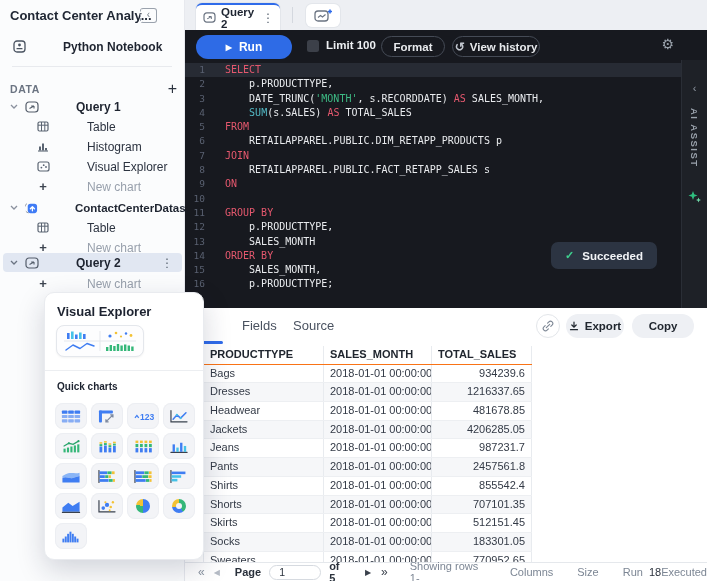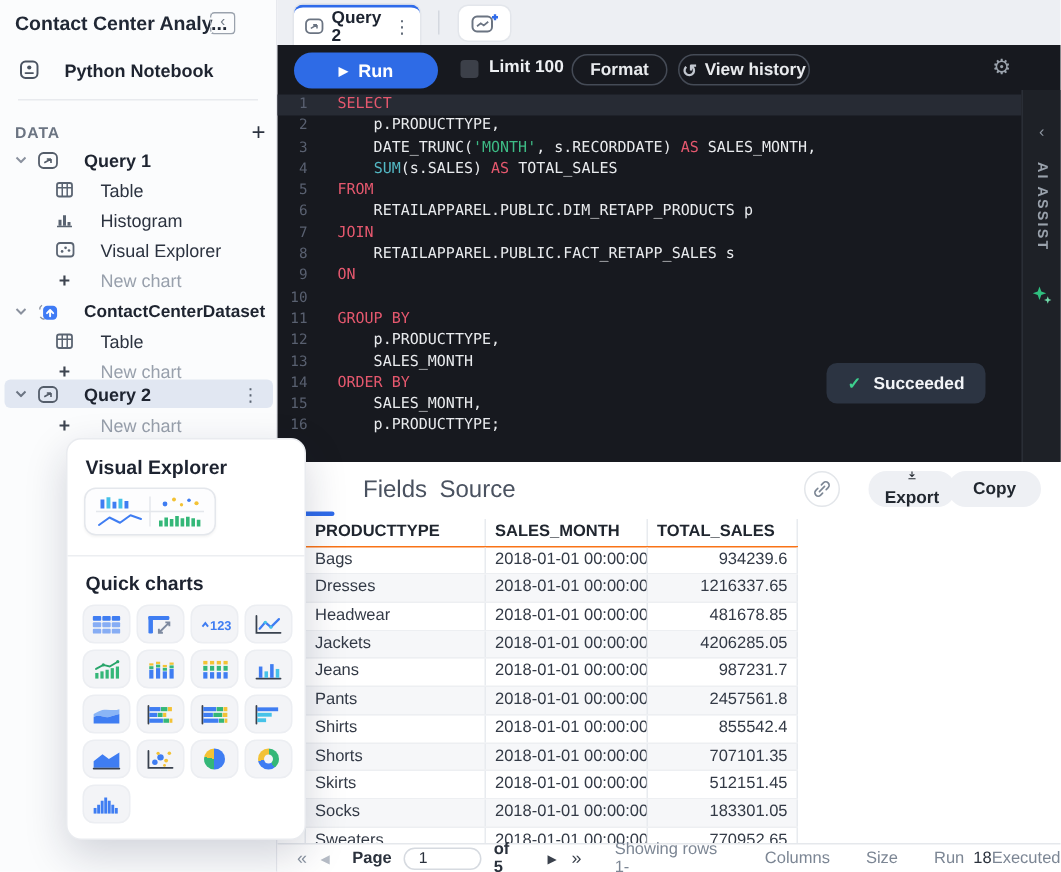--- a/index.html
+++ b/index.html
@@ -8,21 +8,21 @@
 
   
   #sidebar { position:absolute; left:0; top:0; width:185px; height:581px;
     background:#fbfcfd; border-right:1px solid #e7e9ee; }
   #sb-title { position:absolute; left:10px; top:8px; font-size:13px; font-weight:700; color:#212835; }
   #collapse-btn { position:absolute; left:140px; top:8px; width:17px; height:15px;
     border:1.3px solid #9aa2ad; border-left:1.3px dashed #9aa2ad; border-radius:3px;
     color:#707a86; font-size:10px; line-height:12px; text-align:center; cursor:pointer; }
   .sb-row { position:absolute; left:0; width:185px; height:19px; display:flex; align-items:center;
     font-size:12px; color:#2c3340; cursor:pointer; }
-  .sb-row .lbl { margin-left:1px;padding-left:16px; }
+  .sb-row .lbl { margin-left:21px;padding-left:16px; }
   .bold { font-weight:700; color:#1e2430; }
   .chev { width:9px; margin-left:10px; color:#8a919e; display:flex; }
   .indent1 { padding-left:36px; }
   .gray { color:#98a0ac; }
   #sb-divider { position:absolute; left:12px; right:12px; top:66px; height:1px; background:#e8eaee; }
   #data-header { position:absolute; left:10px; top:82px; width:167px; display:flex; align-items:center; }
   #data-label { font-size:10.5px; font-weight:700; letter-spacing:.6px; color:#6b7482; }
   #data-add { margin-left:auto; font-size:16px; font-weight:400; color:#2c3340; cursor:pointer; line-height:14px; }
   .sel { background:#e1e7f2; border-radius:4px; left:3px !important; width:179px !important; }
   .kebab { margin-left:auto; margin-right:9px; color:#5a6472; font-size:12px; letter-spacing:0; cursor:pointer; }
@@ -76,29 +76,29 @@
 
   #status-badge { position:absolute; right:50px; top:212px; height:27px; background:#2c3442;
     border-radius:7px; display:flex; align-items:center; padding:0 14px; gap:8px; }
   #status-badge .chk { color:#3ecf8e; font-size:11px; font-weight:700; }
   #status-badge .stxt { color:#f2f4f7; font-size:11.5px; font-weight:700; }
 
   
   #results { position:absolute; left:185px; top:308px; width:522px; height:273px; background:#fff; }
   #res-header { position:absolute; left:0; top:0; right:0; height:36px; }
   #active-underline { position:absolute; left:14px; bottom:0; width:24px; height:3px; background:#2f6bea; border-radius:2px; }
-  .res-tab { position:absolute; top:10px; font-size:16px; color:#4a5260; cursor:pointer; }
+  .res-tab { position:absolute; top:10px; font-size:13px; color:#4a5260; cursor:pointer; }
   #tab-fields { left:57px; }
   #tab-source { left:108px; }
   #link-btn { position:absolute; right:147px; top:6px; width:24px; height:24px; border:1px solid #e3e6ea;
     border-radius:50%; display:flex; align-items:center; justify-content:center; cursor:pointer; }
   .lt-pill { position:absolute; top:6px; height:24px; background:#eef0f4; border-radius:13px;
     display:flex; align-items:center; justify-content:center; gap:6px; font-size:11.5px; font-weight:600;
     color:#21272f; cursor:pointer; }
-  #export-btn { right:70px; width:58px;flex-direction:column; }
+  #export-btn { right:83px; width:58px; }
   #copy-btn { right:13px; width:62px; }
 
   #table-wrap { position:absolute; left:18px; top:38px; width:506px; height:216px; overflow:hidden; }
   .trow, #thead-row { display:flex; width:328px; border-bottom:1px solid #edeff2; }
   #thead-row { border-bottom:1px solid #f97316; }
   .tcell, .hcell { height:17.7px; line-height:17.7px; font-size:11px; color:#333a46;
     padding:0 6px; border-right:1px solid #e8ebef; overflow:hidden; white-space:nowrap; }
   #table-wrap { border-left:1px solid #e8ebef; }
   .hcell { font-weight:700; color:#20262f; }
   .c0 { width:120px; } .c1 { width:108px; } .c2 { width:100px; }
@@ -124,21 +124,21 @@
   #f-exec { }
 
   
   #popup { position:absolute; left:44px; top:292px; width:160px; height:268px; background:#fff;
     border:1px solid #e9ebef; border-radius:10px; box-shadow:0 10px 28px rgba(20,30,60,.18); z-index:30; }
   #ve-title { position:absolute; left:12px; top:11px; font-size:13px; font-weight:700; color:#1d2330; }
   #ve-preview { position:absolute; left:11px; top:32px; width:88px; height:32px; background:#fdfdfe;
     border:1px solid #e4e7ec; border-radius:8px; box-shadow:0 1px 2px rgba(0,0,0,.05);
     display:flex; align-items:center; justify-content:center; cursor:pointer; }
   #popup-divider { position:absolute; left:0; right:0; top:77px; height:1px; background:#eceef1; }
-  #qc-title { position:absolute; left:12px; top:88px; font-size:13px; font-weight:700; color:#1d2330; }
+  #qc-title { position:absolute; left:12px; top:88px; font-size:10px; font-weight:700; color:#1d2330; }
   #qc-grid { position:absolute; left:10px; top:110px; width:140px; display:flex; flex-wrap:wrap; gap:4px; }
   .qc { width:32px; height:26px; background:#f3f4f7; border-radius:8px; display:flex; align-items:center;
     justify-content:center; cursor:pointer; box-shadow:inset 0 0 0 1px #eceef2; }
   .qc svg { width:22px; height:15px; }
   .b { fill:#3f7df2; } .lb { fill:#8ab5f6; } .cy { fill:#45c2e8; } .g { fill:#34b778; } .y { fill:#f3c235; }
   .ax { stroke:#39414e; stroke-width:1.1; fill:none; stroke-linecap:round; }
   .pie-shape { width:14px; height:14px; border-radius:50%;
     background:conic-gradient(#3f7df2 0 50%, #34b778 50% 78%, #f3c235 78% 100%); }
   .donut-shape { width:14px; height:14px; border-radius:50%; position:relative;
     background:conic-gradient(#34b778 0 40%, #3f7df2 40% 72%, #f3c235 72% 100%); }

